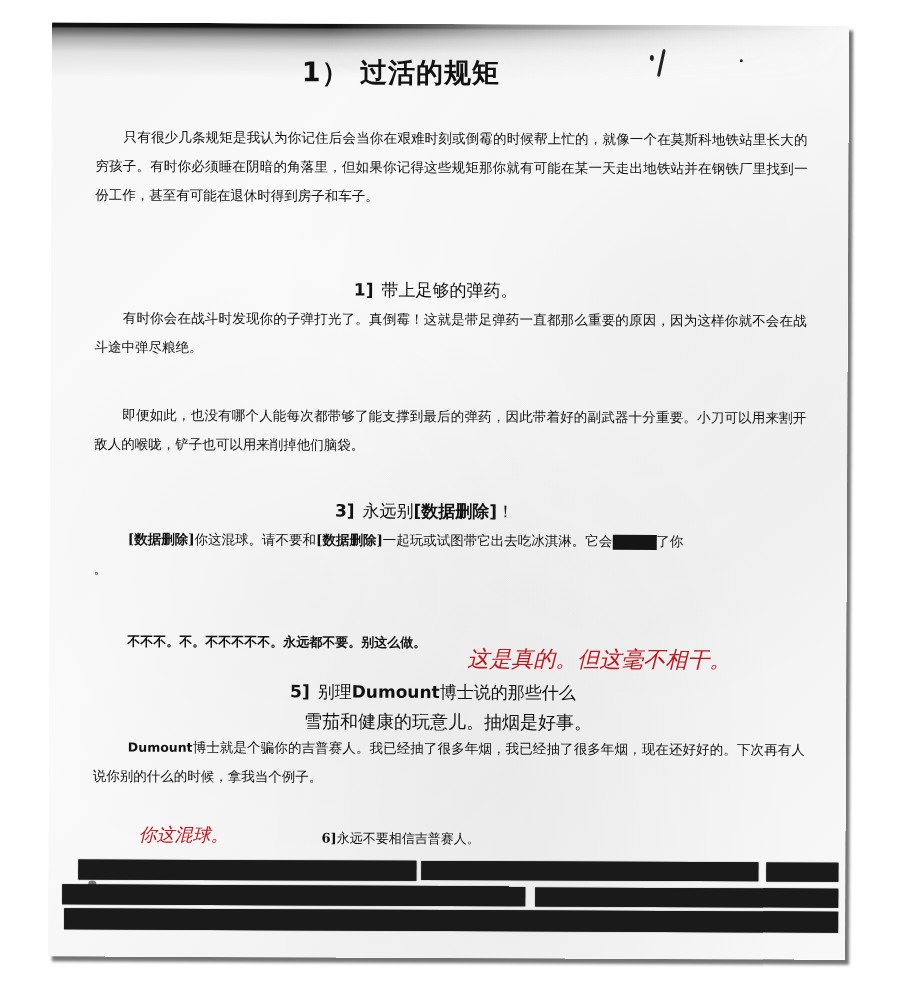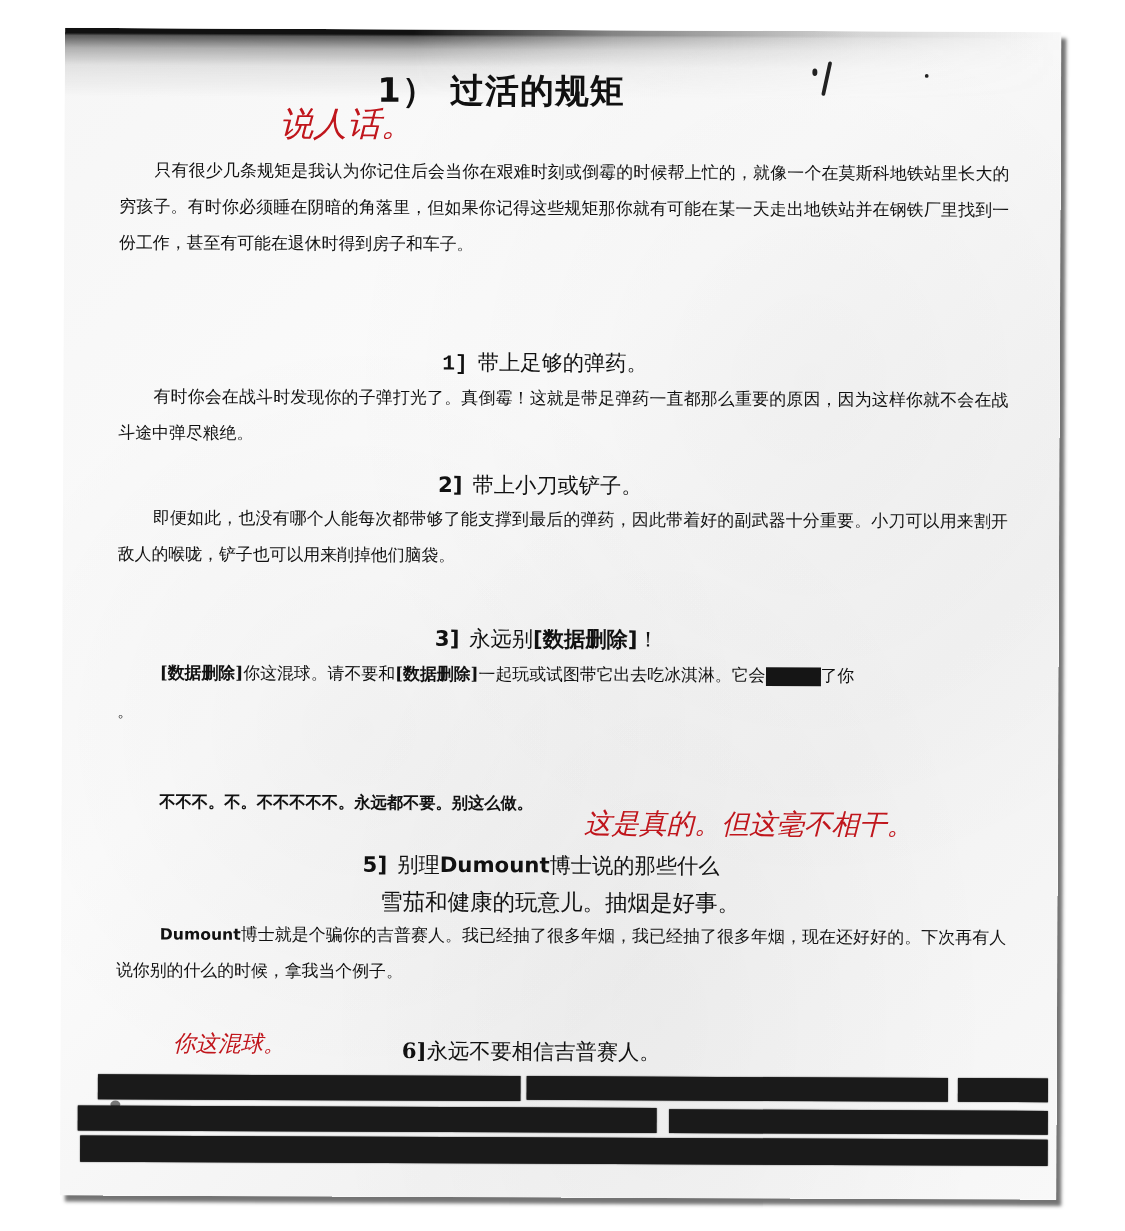--- a/index.html
+++ b/index.html
@@ -59,55 +59,51 @@
 
 <div class="paper">
   <div class="grunge"></div>
   <div class="speck" style="left:608px;top:24px;width:3px;height:28px;border-radius:2px;transform:rotate(12deg);"></div>
   <div class="speck" style="left:598px;top:30px;width:4px;height:6px;"></div>
   <div class="speck" style="left:688px;top:34px;width:3px;height:3px;"></div>
   <div class="speck" style="left:40px;top:858px;width:8px;height:6px;background:#777;"></div>
 
   <div class="abs title" style="left:250px;top:31px;">1） 过活的规矩</div>
 
-  <div class="abs hand" style="left:172px;top:58px;font-size:27px;">说人话。</div>
 
   <div class="body-text" style="left:44px;top:100px;width:712px;text-indent:28px;">只有很少几条规矩是我认为你记住后会当你在艰难时刻或倒霉的时候帮上忙的，就像一个在莫斯科地铁站里长大的穷孩子。有时你必须睡在阴暗的角落里，但如果你记得这些规矩那你就有可能在某一天走出地铁站并在钢铁厂里找到一份工作，甚至有可能在退休时得到房子和车子。</div>
 
-  <div class="abs heading" style="left:303px;top:255px;font-family:Liberation Mono, monospace;">
+  <div class="abs heading" style="left:303px;top:255px;">
     <span class="num">1]</span><span>带上足够的弹药。</span>
   </div>
   <div class="body-text" style="left:44px;top:281px;width:712px;text-indent:28px;">有时你会在战斗时发现你的子弹打光了。真倒霉！这就是带足弹药一直都那么重要的原因，因为这样你就不会在战斗途中弹尽粮绝。</div>
 
-  <div class="abs heading" style="left:300px;top:353px;">
-    <span class="num">2]</span><span>带上小刀或铲子。</span>
-  </div>
   <div class="body-text" style="left:44px;top:378px;width:712px;text-indent:28px;">即便如此，也没有哪个人能每次都带够了能支撑到最后的弹药，因此带着好的副武器十分重要。小刀可以用来割开敌人的喉咙，铲子也可以用来削掉他们脑袋。</div>
 
-  <div class="abs heading" style="left:285px;top:476px;margin-left:13px;">
+  <div class="abs heading" style="left:285px;top:476px;">
     <span class="num">3]</span><span>永远别</span><span class="bold">[数据删除]</span><span>！</span>
   </div>
   <div class="abs" style="left:78px;top:502px;font-size:13.5px;line-height:29px;">
     <span class="bold">[数据删除]</span><span>你这混球。请不要和</span><span class="bold">[数据删除]</span><span>一起玩或试图带它出去吃冰淇淋。它会</span><span class="redact" style="width:44px;height:15px;"></span><span>了你</span>
   </div>
   <div class="abs" style="left:44px;top:538px;font-size:13.5px;">。</div>
 
   <div class="abs bold" style="left:78px;top:610px;font-size:13px;">不不不。不。不不不不不。永远都不要。别这么做。</div>
   <div class="abs hand" style="left:418px;top:620px;font-size:22px;">这是真的。但这毫不相干。</div>
 
   <div class="abs heading" style="left:241px;top:657px;">
     <span class="num">5]</span><span>别理</span><span class="bold">Dumount</span><span>博士说的那些什么</span>
   </div>
   <div class="abs heading" style="left:255px;top:686px;font-size:18px;">雪茄和健康的玩意儿。抽烟是好事。</div>
   <div class="body-text" style="left:44px;top:710px;width:712px;text-indent:35px;">
     <span class="bold" style="font-family:'DejaVu Sans',sans-serif;font-size:12.5px;">Dumount</span><span>博士就是个骗你的吉普赛人。我已经抽了很多年烟，我已经抽了很多年烟，现在还好好的。下次再有人说你别的什么的时候，拿我当个例子。</span>
   </div>
 
   <div class="abs hand" style="left:90px;top:800px;font-size:18px;">你这混球。</div>
-  <div class="abs" style="left:273px;top:806px;font-size:17px;">
+  <div class="abs" style="left:273px;top:806px;font-size:13px;">
     <span class="bold">6]</span><span>永远不要相信吉普赛人。</span>
   </div>
 
   <div class="bar" style="left:30px;top:837px;width:338px;height:20px;"></div>
   <div class="bar" style="left:373px;top:837px;width:337px;height:19px;"></div>
   <div class="bar" style="left:718px;top:837px;width:72px;height:19px;"></div>
   <div class="bar" style="left:14px;top:862px;width:463px;height:20px;"></div>
   <div class="bar" style="left:487px;top:863px;width:303px;height:19px;"></div>
   <div class="bar" style="left:16px;top:886px;width:774px;height:21px;"></div>
 </div>

